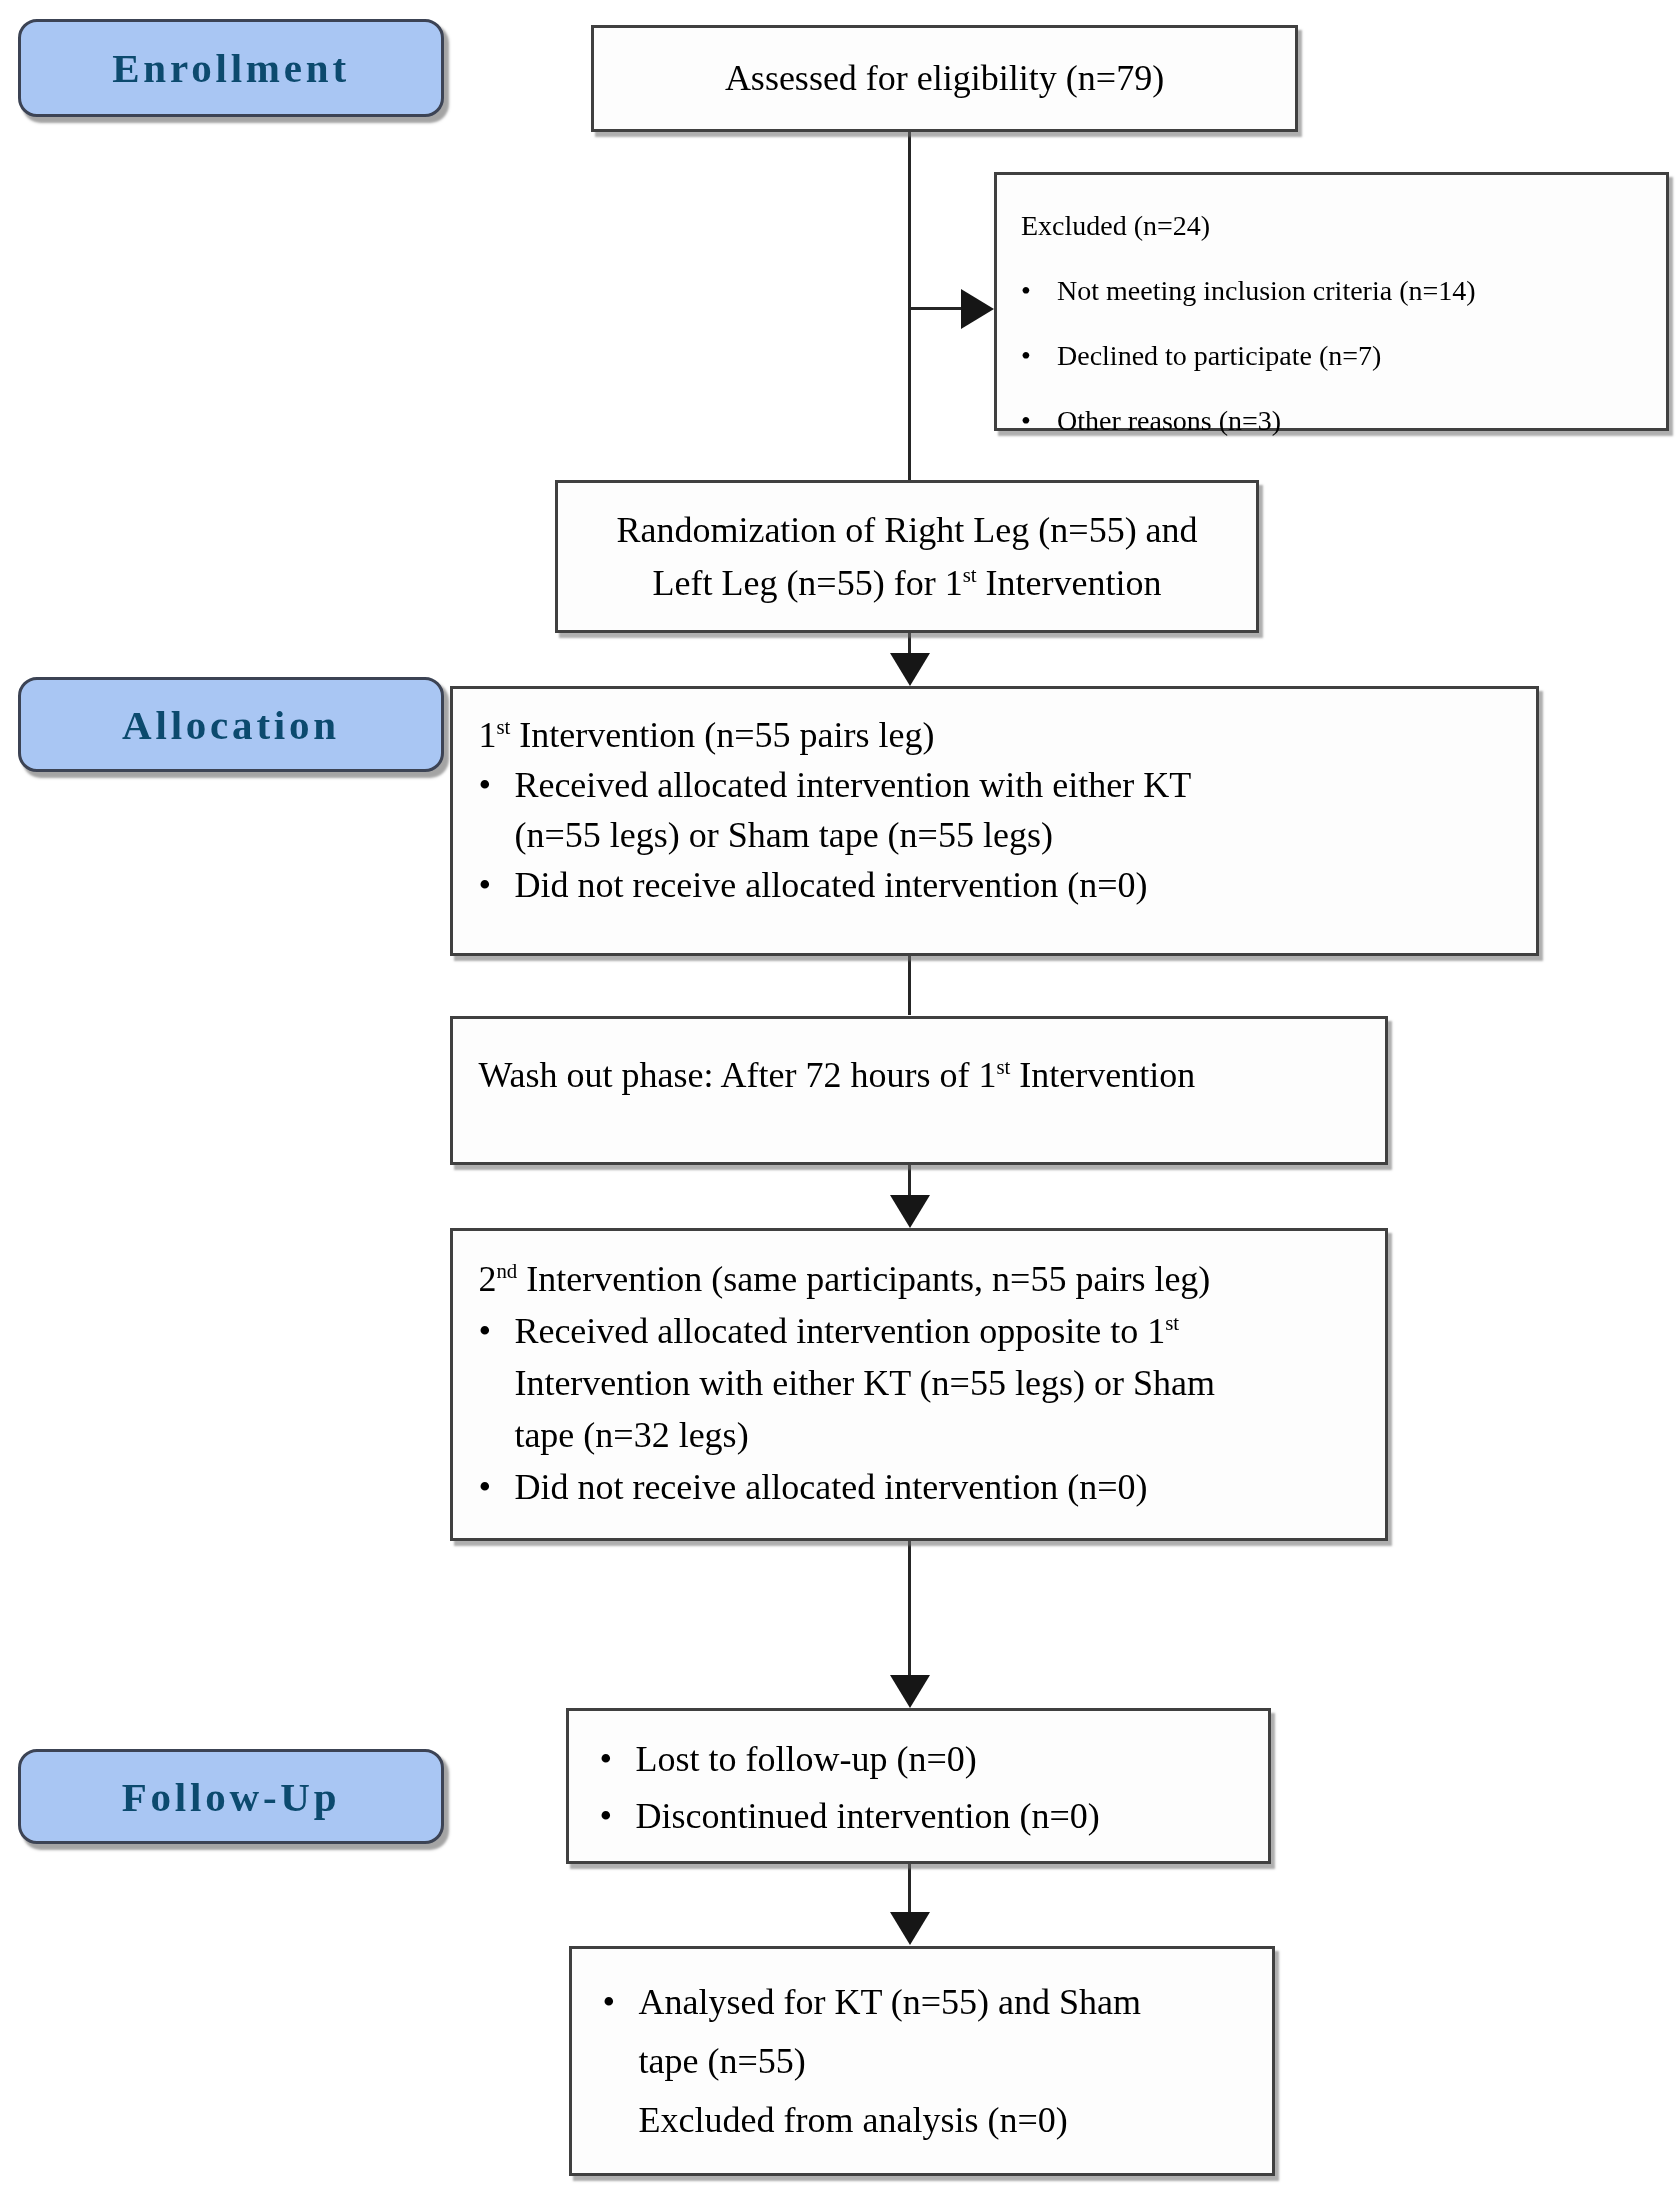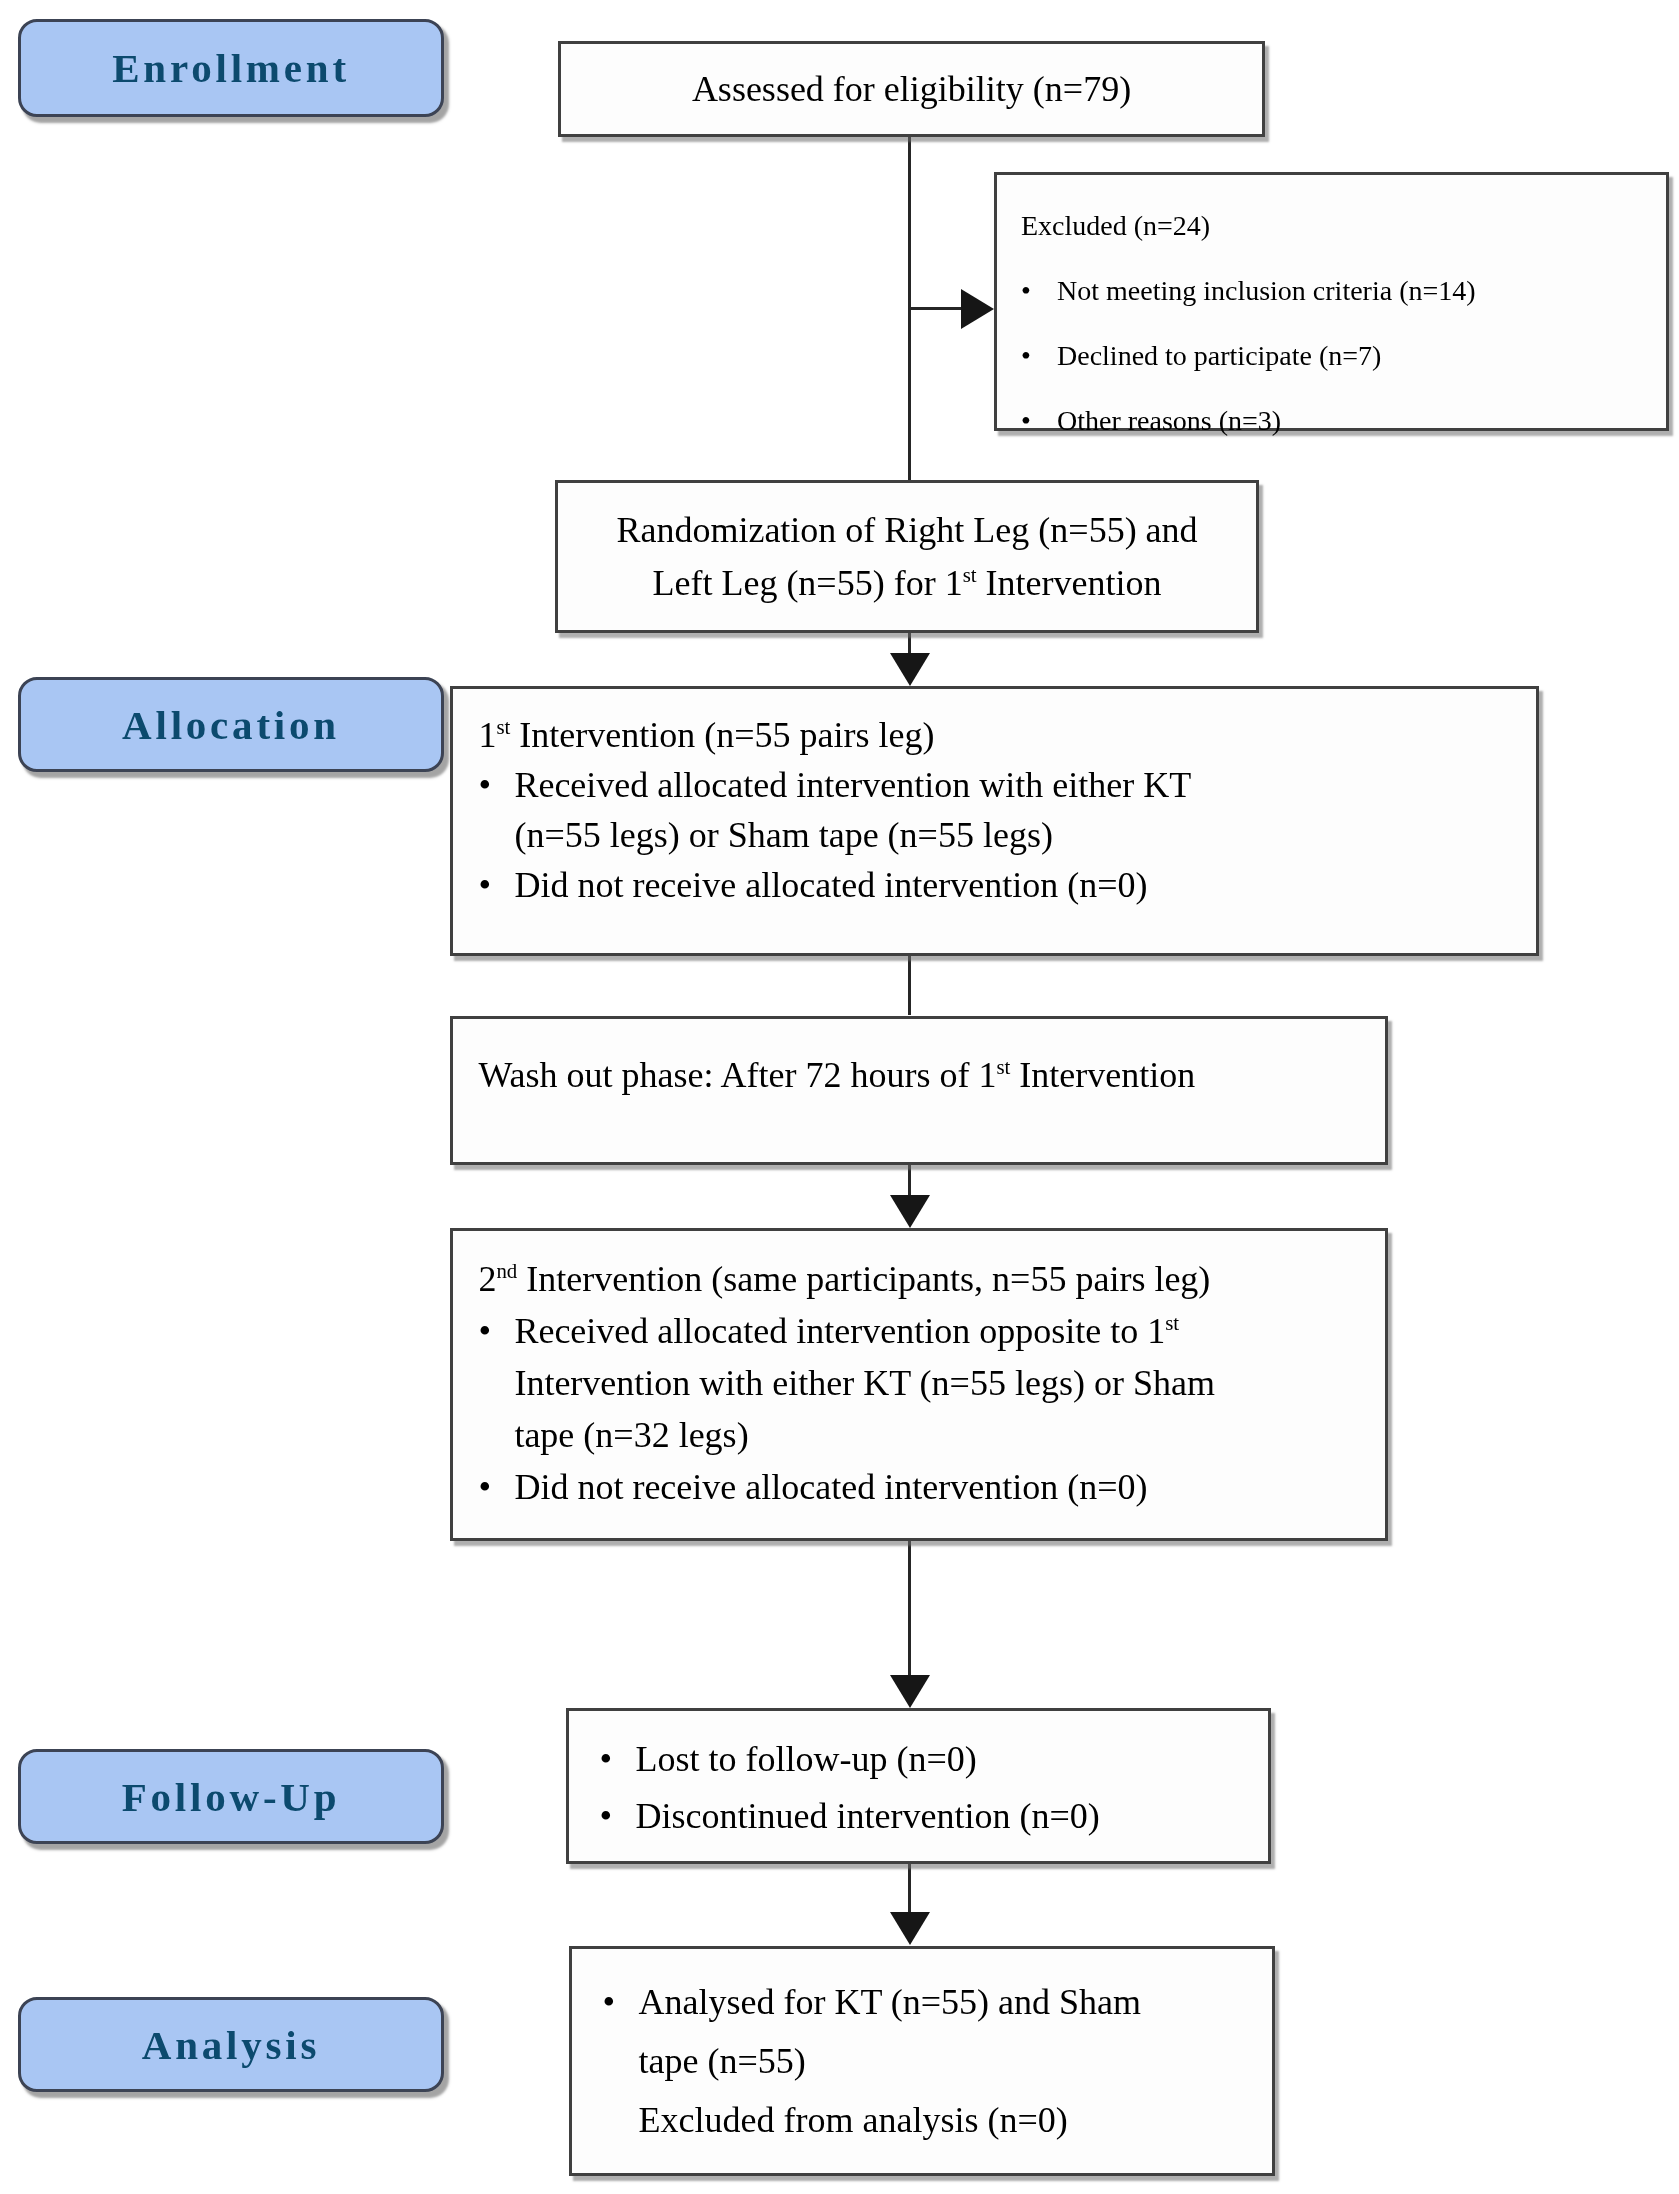--- a/index.html
+++ b/index.html
@@ -61,42 +61,41 @@
 <body>
 
 <div id="canvas">
 
   <div class="stage" style="top:19px;height:92px;">Enrollment</div>
 
   <div class="stage" style="top:677px;">Allocation</div>
 
   <div class="stage" style="top:1749px;">Follow-Up</div>
 
-  <div class="stage" style="top:1997px;">Analysis</div>
 
   <div class="vline" style="left:908px;top:132px;height:348px;"></div>
 
   <div class="hline" style="left:909px;top:307px;width:54px;"></div>
   <div class="head-right" style="left:961px;top:289px;"></div>
 
   <div class="vline" style="left:908px;top:632px;height:24px;"></div>
   <div class="head-down" style="left:890px;top:653px;"></div>
 
   <div class="vline" style="left:908px;top:955px;height:60px;"></div>
 
   <div class="vline" style="left:908px;top:1165px;height:33px;"></div>
   <div class="head-down" style="left:890px;top:1195px;"></div>
 
   <div class="vline" style="left:908px;top:1541px;height:136px;"></div>
   <div class="head-down" style="left:890px;top:1675px;"></div>
 
   <div class="vline" style="left:908px;top:1864px;height:51px;"></div>
   <div class="head-down" style="left:890px;top:1912px;"></div>
 
-  <div class="fbox center-box" style="left:558px;top:25px;width:707px;height:96px;margin-top:16px;">
+  <div class="fbox center-box" style="left:591px;top:25px;width:707px;height:107px;">
     <div class="line">Assessed for eligibility (n=79)</div>
   </div>
 
   <div class="fbox" style="left:994px;top:172px;width:675px;height:259px;padding:18px 7.6px 0 24px;font-size:28px;line-height:65px;">
     <div class="line">Excluded (n=24)</div>
     <div class="line bullet-line">
       <span class="bmark">•</span>
       <span>Not meeting inclusion criteria (n=14)</span>
     </div>
     <div class="line bullet-line">

